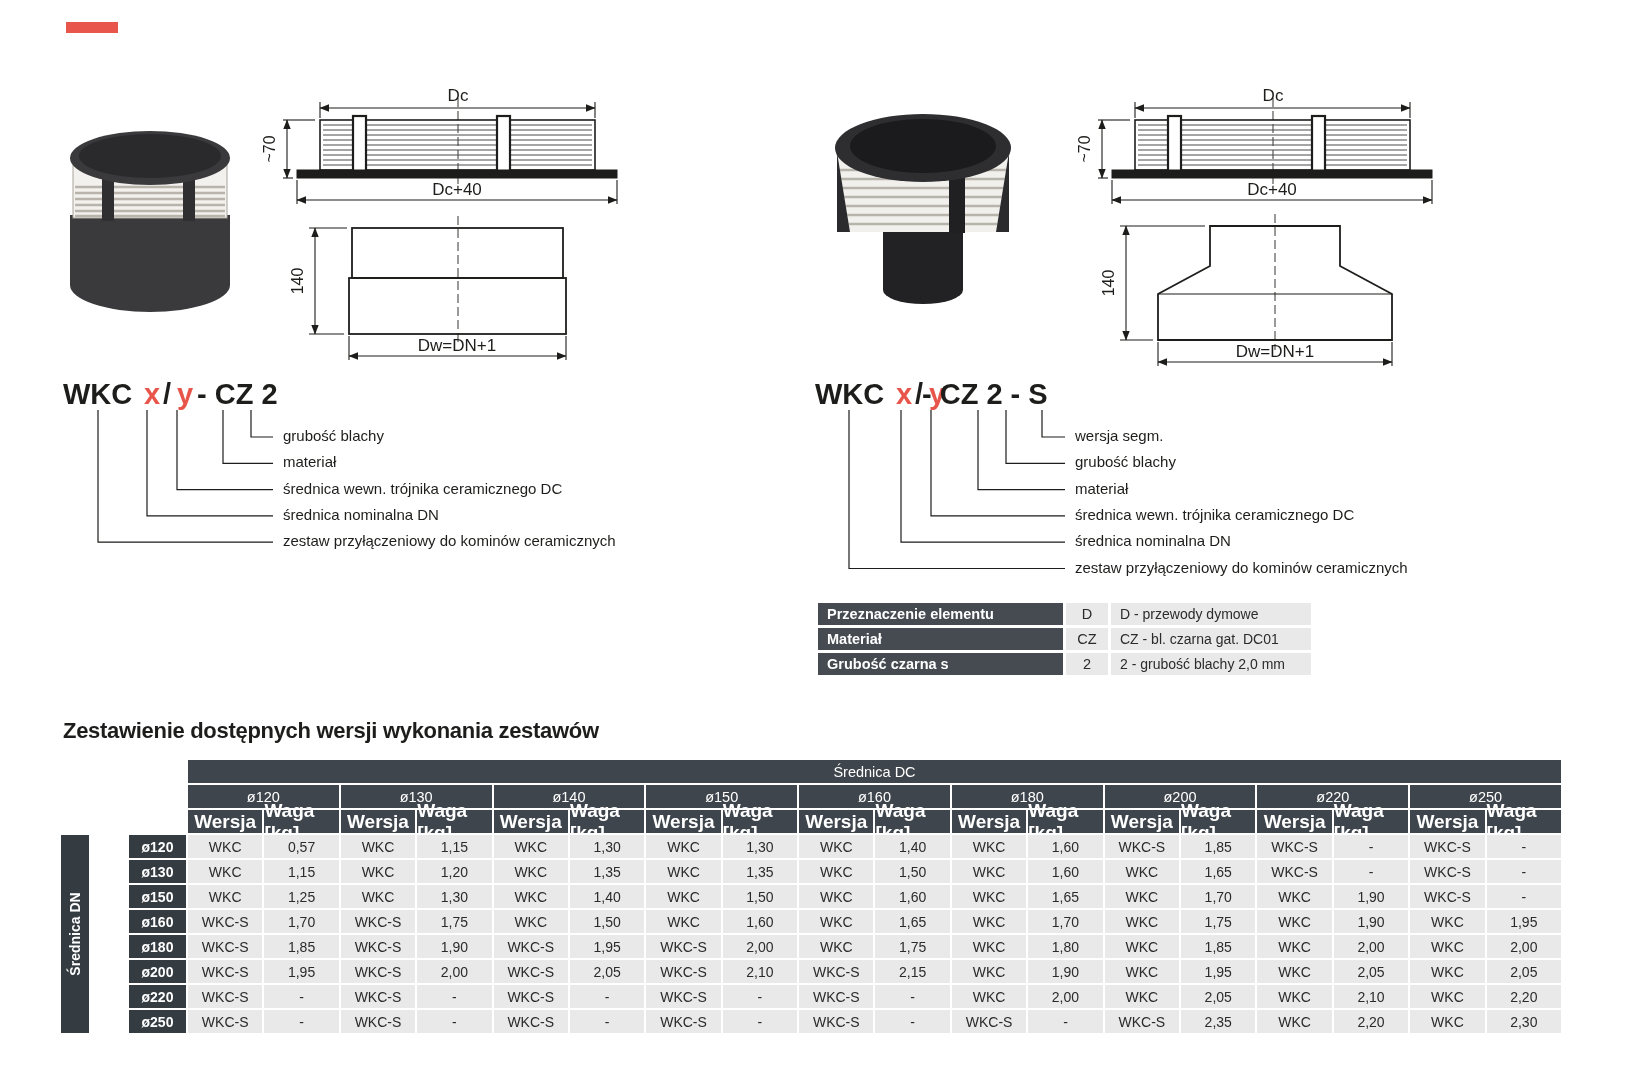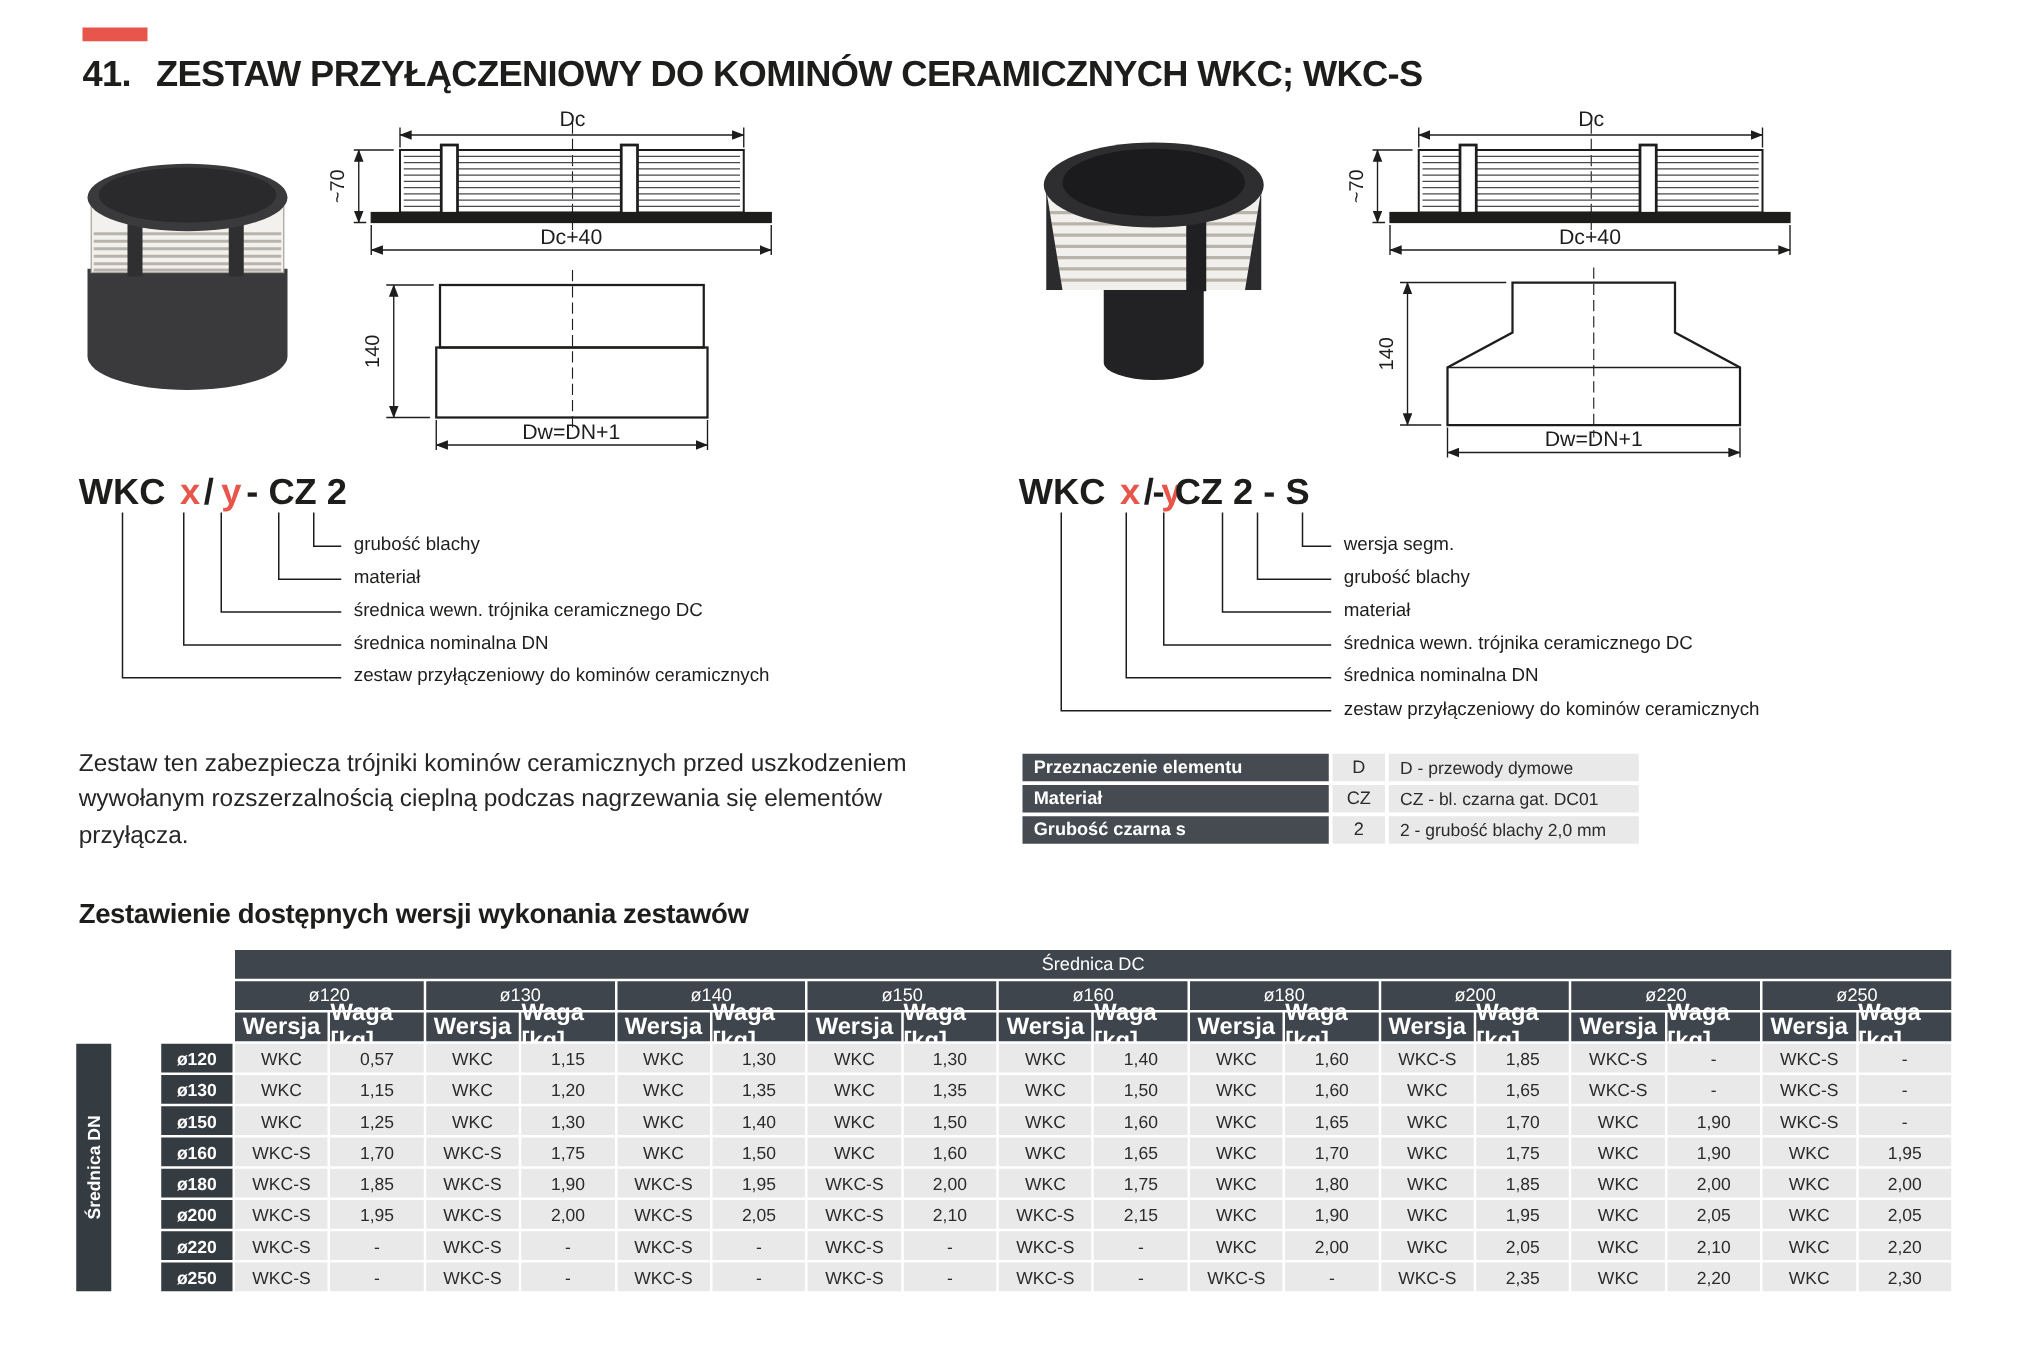--- a/index.html
+++ b/index.html
@@ -40,24 +40,20 @@
             display:flex;align-items:center;justify-content:center;}
   .dn-strip span{transform:rotate(-90deg);white-space:nowrap;font-size:14px;font-weight:700;}
   svg text{font-family:"Liberation Sans",sans-serif;fill:#1d1d1b;}
 </style>
 </head>
 <body>
 
 <div class="page">
 
   <div class="abs accent-dash" style="background:#e8554a;"></div>
-  <div class="abs title-row">
-    <span>41.</span>
-    <span>ZESTAW PRZYŁĄCZENIOWY DO KOMINÓW CERAMICZNYCH WKC; WKC-S</span>
-  </div>
 
   <svg class="abs" style="left:55px;top:103px;" width="190" height="232" viewBox="0 0 190 232">
     <path d="M15,112 V182 A80,27 0 0 0 175,182 V112 Z" fill="#3a3a3c"></path>
     <rect x="18" y="55" width="154" height="60" fill="#f3f1ed" stroke="#a9a49c" stroke-width="1"></rect>
     <g stroke="#b9b4ab" stroke-width="2.4">
       <line x1="20" y1="84" x2="170" y2="84"></line>
         <line x1="20" y1="90" x2="170" y2="90"></line>
       <line x1="20" y1="96" x2="170" y2="96"></line>
         <line x1="20" y1="102" x2="170" y2="102"></line>
       <line x1="20" y1="108" x2="170" y2="108"></line>
@@ -238,21 +234,20 @@
     </div>
   <div class="abs" style="left:0;top:0;">
       <div class="abs callout-label" style="left: 1075px; top: 426px;">wersja segm.</div>
       <div class="abs callout-label" style="left: 1075px; top: 452.3px;">grubość blachy</div>
       <div class="abs callout-label" style="left: 1075px; top: 478.6px;">materiał</div>
       <div class="abs callout-label" style="left: 1075px; top: 504.9px;">średnica wewn. trójnika ceramicznego DC</div>
       <div class="abs callout-label" style="left: 1075px; top: 531.2px;">średnica nominalna DN</div>
       <div class="abs callout-label" style="left: 1075px; top: 557.5px;">zestaw przyłączeniowy do kominów ceramicznych</div>
     </div>
 
-  <div class="abs descr">Zestaw ten zabezpiecza trójniki kominów ceramicznych przed uszkodzeniem wywołanym rozszerzalnością cieplną podczas nagrzewania się elementów przyłącza.</div>
 
   <div class="abs" style="left:818px;top:603px;">
       <div class="spec-row" style="top: 0px; left: 0px;">
         <div class="spec-label">Przeznaczenie elementu</div>
         <div class="spec-code">D</div>
         <div class="spec-desc">D - przewody dymowe</div>
       </div>
       <div class="spec-row" style="top: 25px; left: 0px;">
         <div class="spec-label">Materiał</div>
         <div class="spec-code">CZ</div>

